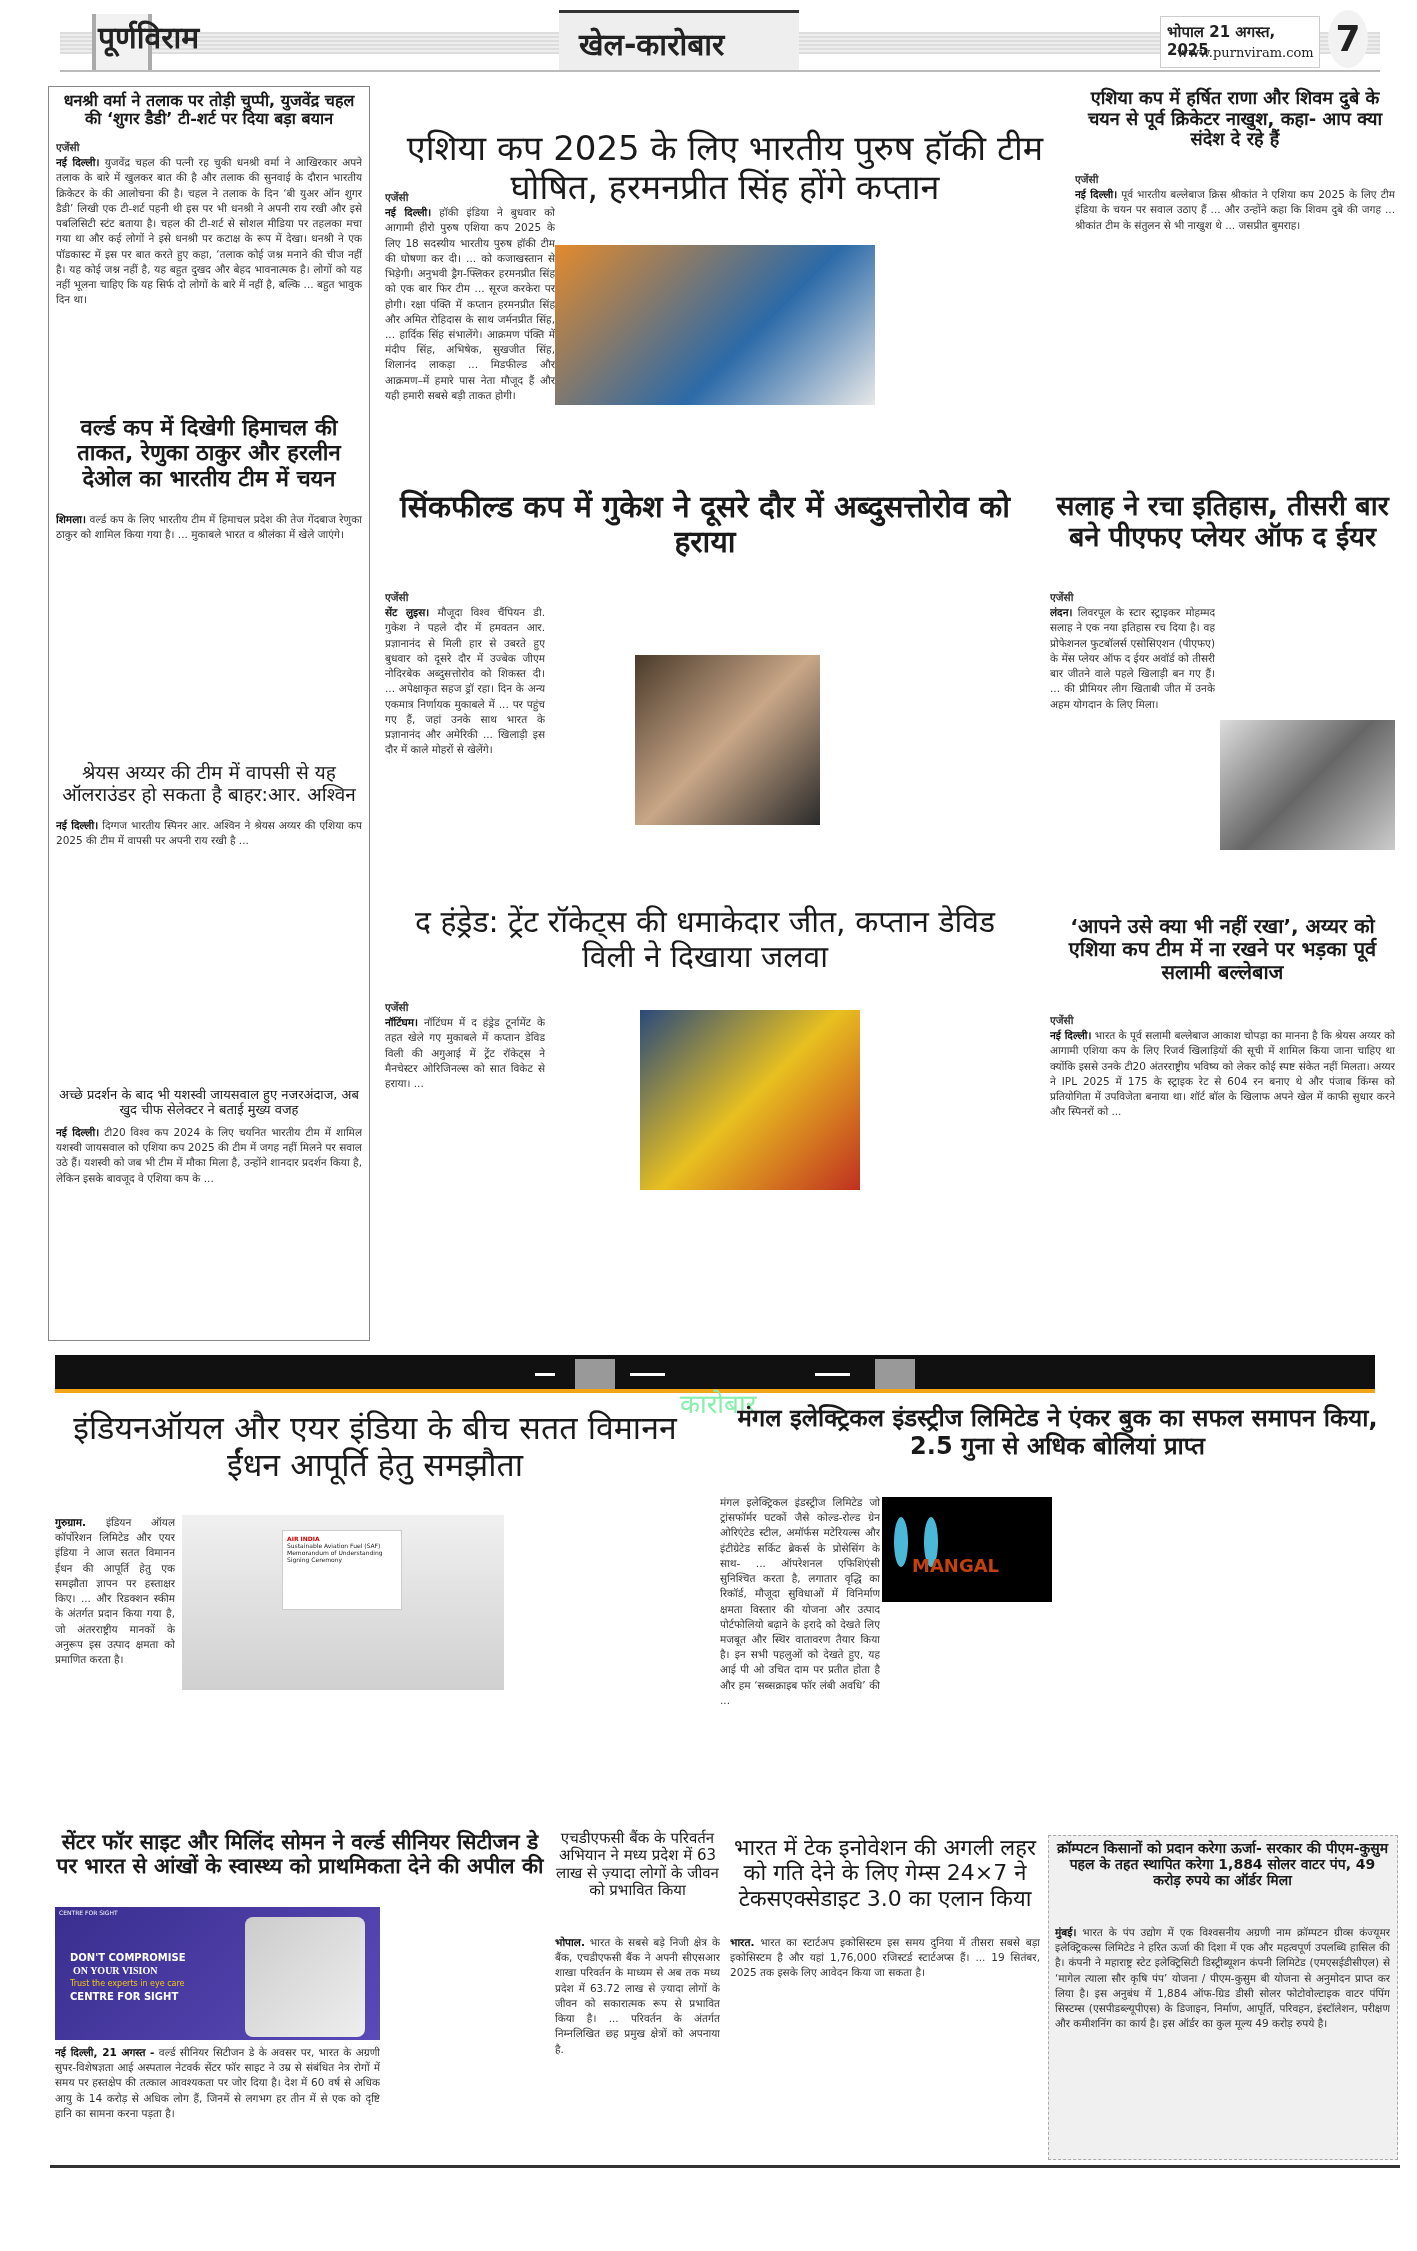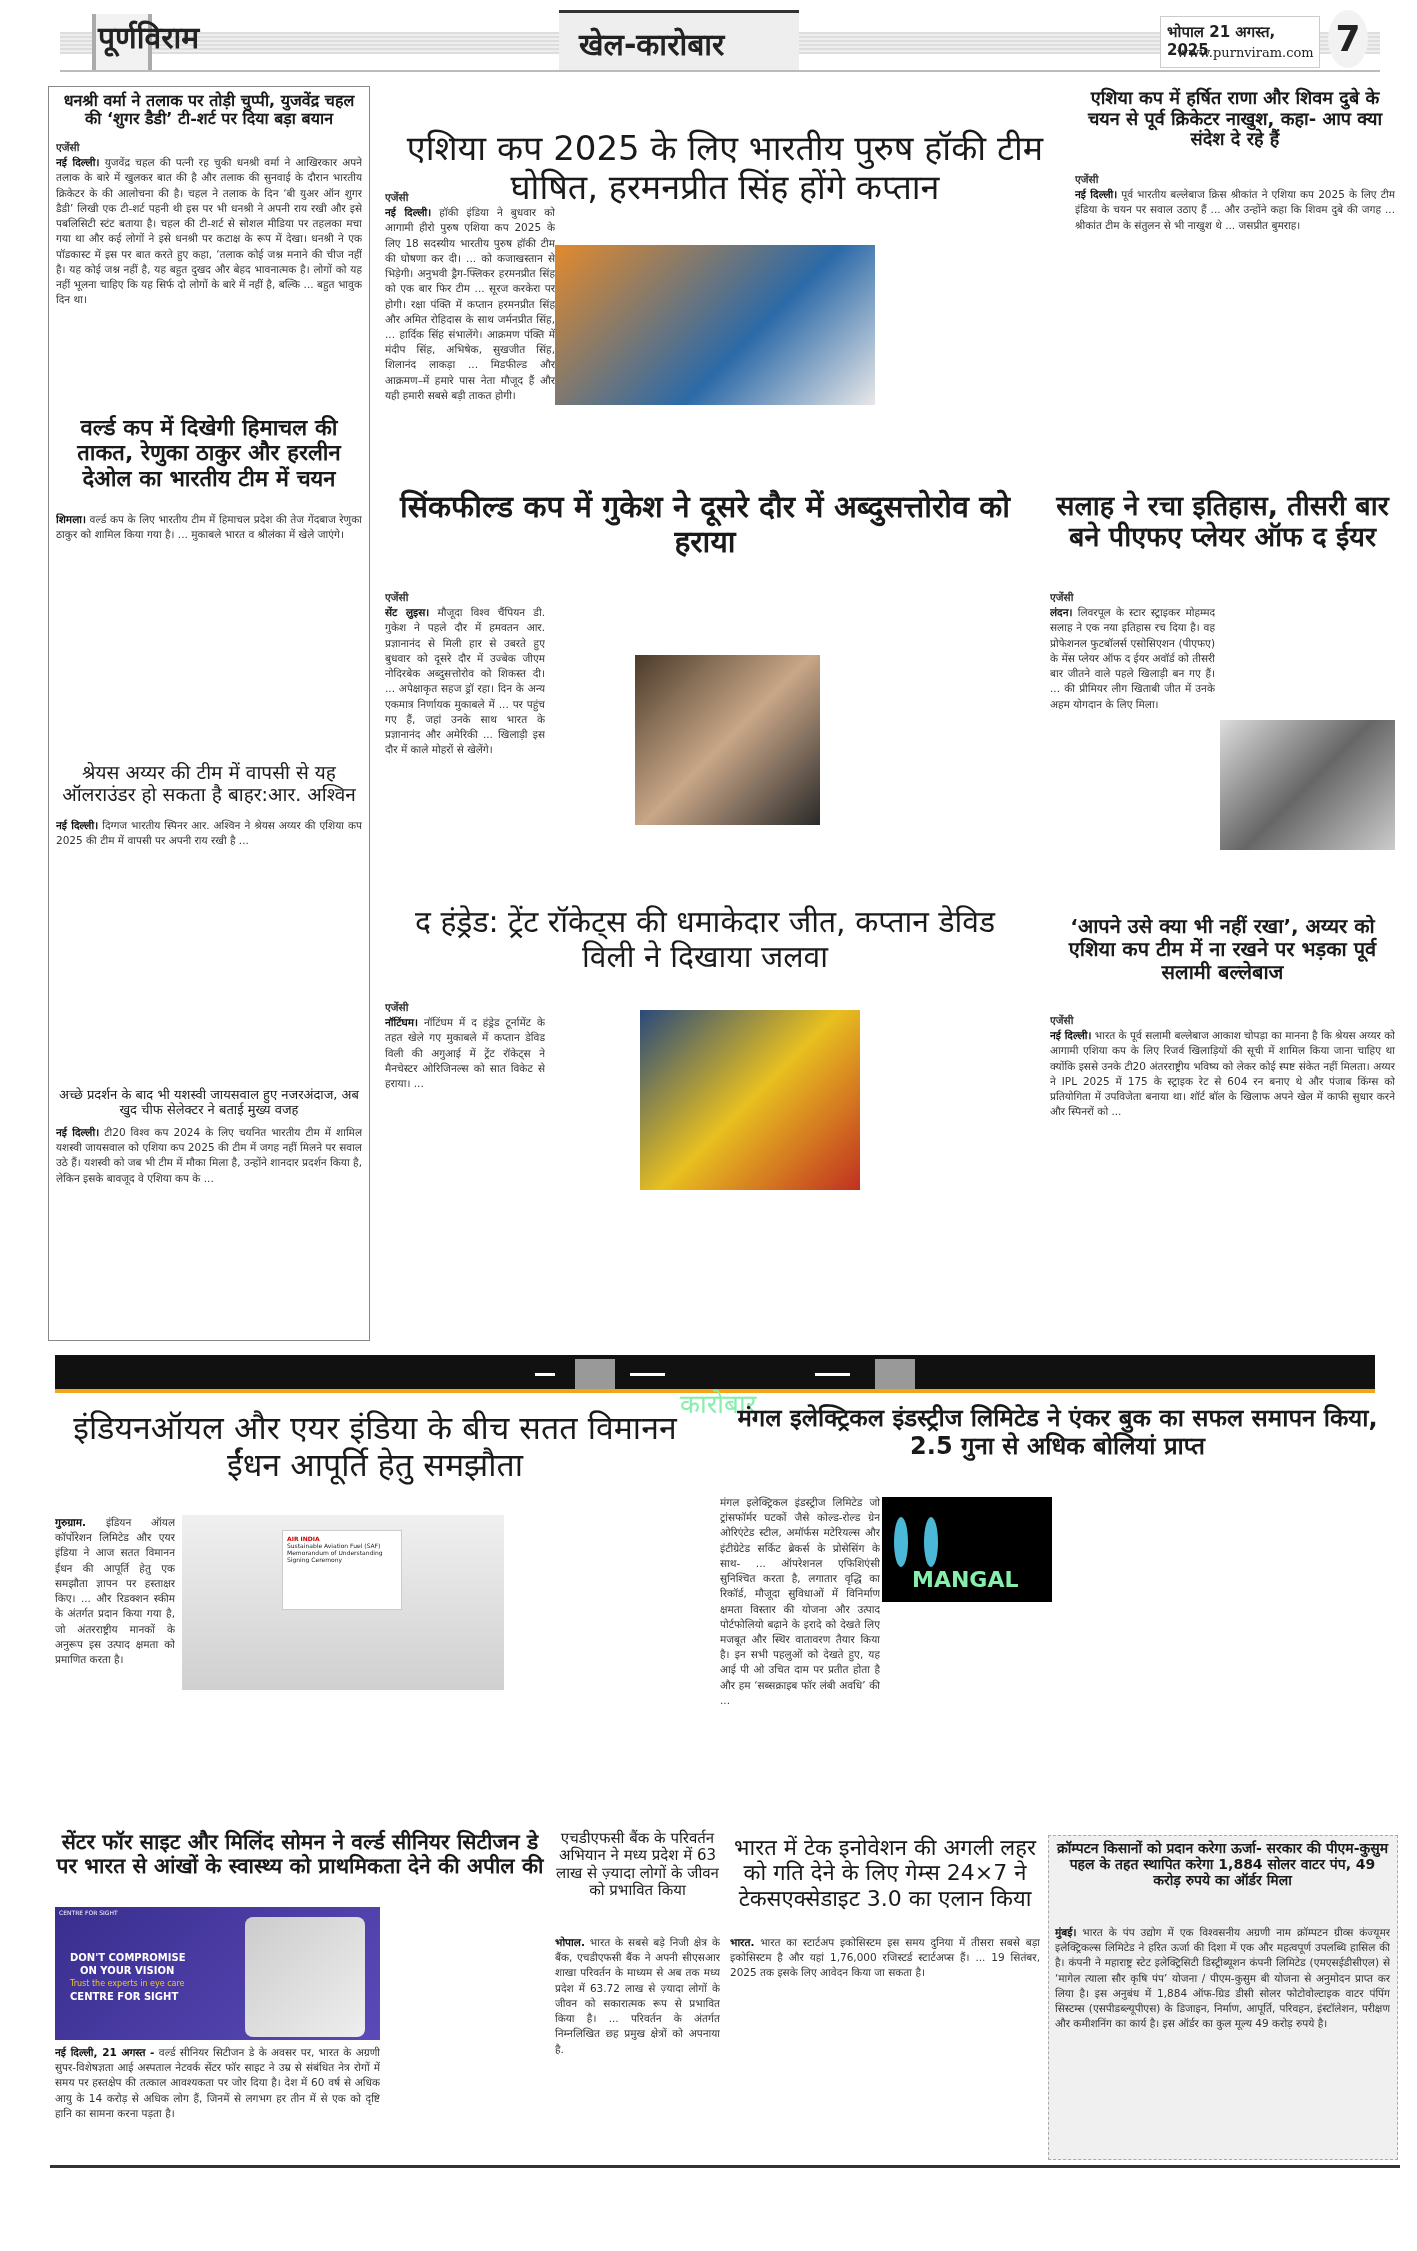--- a/index.html
+++ b/index.html
@@ -142,28 +142,28 @@
   </div>
 </div>
 
 <div class="abs headline" style="left:720px;top:1405px;width:675px;font-size:24px;">मंगल इलेक्ट्रिकल इंडस्ट्रीज लिमिटेड ने एंकर बुक का सफल समापन किया, 2.5 गुना से अधिक बोलियां प्राप्त</div>
 <div class="abs body-text" style="left:720px;top:1495px;width:160px;height:300px;overflow:hidden;">
   <span>मंगल इलेक्ट्रिकल इंडस्ट्रीज लिमिटेड जो ट्रांसफॉर्मर घटकों जैसे कोल्ड-रोल्ड ग्रेन ओरिएंटेड स्टील, अमॉर्फस मटेरियल्स और इंटीग्रेटेड सर्किट ब्रेकर्स के प्रोसेसिंग के साथ- ... ऑपरेशनल एफिशिएंसी सुनिश्चित करता है, लगातार वृद्धि का रिकॉर्ड, मौजूदा सुविधाओं में विनिर्माण क्षमता विस्तार की योजना और उत्पाद पोर्टफोलियो बढ़ाने के इरादे को देखते लिए मजबूत और स्थिर वातावरण तैयार किया है। इन सभी पहलुओं को देखते हुए, यह आई पी ओ उचित दाम पर प्रतीत होता है और हम ‘सब्सक्राइब फॉर लंबी अवधि’ की ...</span>
 </div>
 <div class="abs" style="left:882px;top:1497px;width:170px;height:105px;background:#000;">
   <div style="position:absolute;left:12px;top:20px;width:14px;height:50px;background:#4bb8d8;border-radius:50%;"></div>
   <div style="position:absolute;left:42px;top:20px;width:14px;height:50px;background:#4bb8d8;border-radius:50%;"></div>
-  <span style="position:absolute;left:30px;top:70px;color:#86efac;font-size:22px;font-weight:bold;">MANGAL</span>
+  <span style="position:absolute;left:30px;top:58px;color:#c2410c;font-size:18px;font-weight:bold;">MANGAL</span>
 </div>
 
 <div class="abs headline" style="left:50px;top:1830px;width:500px;font-size:21px;">सेंटर फॉर साइट और मिलिंद सोमन ने वर्ल्ड सीनियर सिटीजन डे पर भारत से आंखों के स्वास्थ्य को प्राथमिकता देने की अपील की</div>
 <div class="abs ad" style="left:55px;top:1907px;width:325px;height:133px;">
   <span style="position:absolute;left:4px;top:2px;color:#fff;font-size:6px;">CENTRE FOR SIGHT</span>
   <div style="position:absolute;left:15px;top:45px;color:#fff;font-size:10px;font-weight:bold;">DON'T COMPROMISE</div>
-  <div style="position:absolute;left:25px;top:58px;color:#fff;font-size:10px;font-weight:bold;">ON YOUR VISION</div>
+  <div style="position:absolute;left:18px;top:58px;color:#fff;font-size:10px;font-weight:bold;font-family:Liberation Serif, serif;">ON YOUR VISION</div>
   <div style="position:absolute;left:15px;top:72px;color:#f5c518;font-size:8px;">Trust the experts in eye care</div>
   <div style="position:absolute;left:15px;top:84px;color:#fff;font-size:10px;font-weight:bold;">CENTRE FOR SIGHT</div>
   <div style="position:absolute;left:190px;top:10px;width:120px;height:120px;background:linear-gradient(135deg,#ccc,#eee);border-radius:8px;"></div>
 </div>
 <div class="abs body-text" style="left:55px;top:2045px;width:325px;height:110px;overflow:hidden;">
   <b>नई दिल्ली, 21 अगस्त -</b>
   <span>वर्ल्ड सीनियर सिटीजन डे के अवसर पर, भारत के अग्रणी सुपर-विशेषज्ञता आई अस्पताल नेटवर्क सेंटर फॉर साइट ने उम्र से संबंधित नेत्र रोगों में समय पर हस्तक्षेप की तत्काल आवश्यकता पर जोर दिया है। देश में 60 वर्ष से अधिक आयु के 14 करोड़ से अधिक लोग हैं, जिनमें से लगभग हर तीन में से एक को दृष्टि हानि का सामना करना पड़ता है।</span>
 </div>
 
 <div class="abs headline" style="left:555px;top:1830px;width:165px;font-size:15px;font-weight:normal;">एचडीएफसी बैंक के परिवर्तन अभियान ने मध्य प्रदेश में 63 लाख से ज़्यादा लोगों के जीवन को प्रभावित किया</div>

